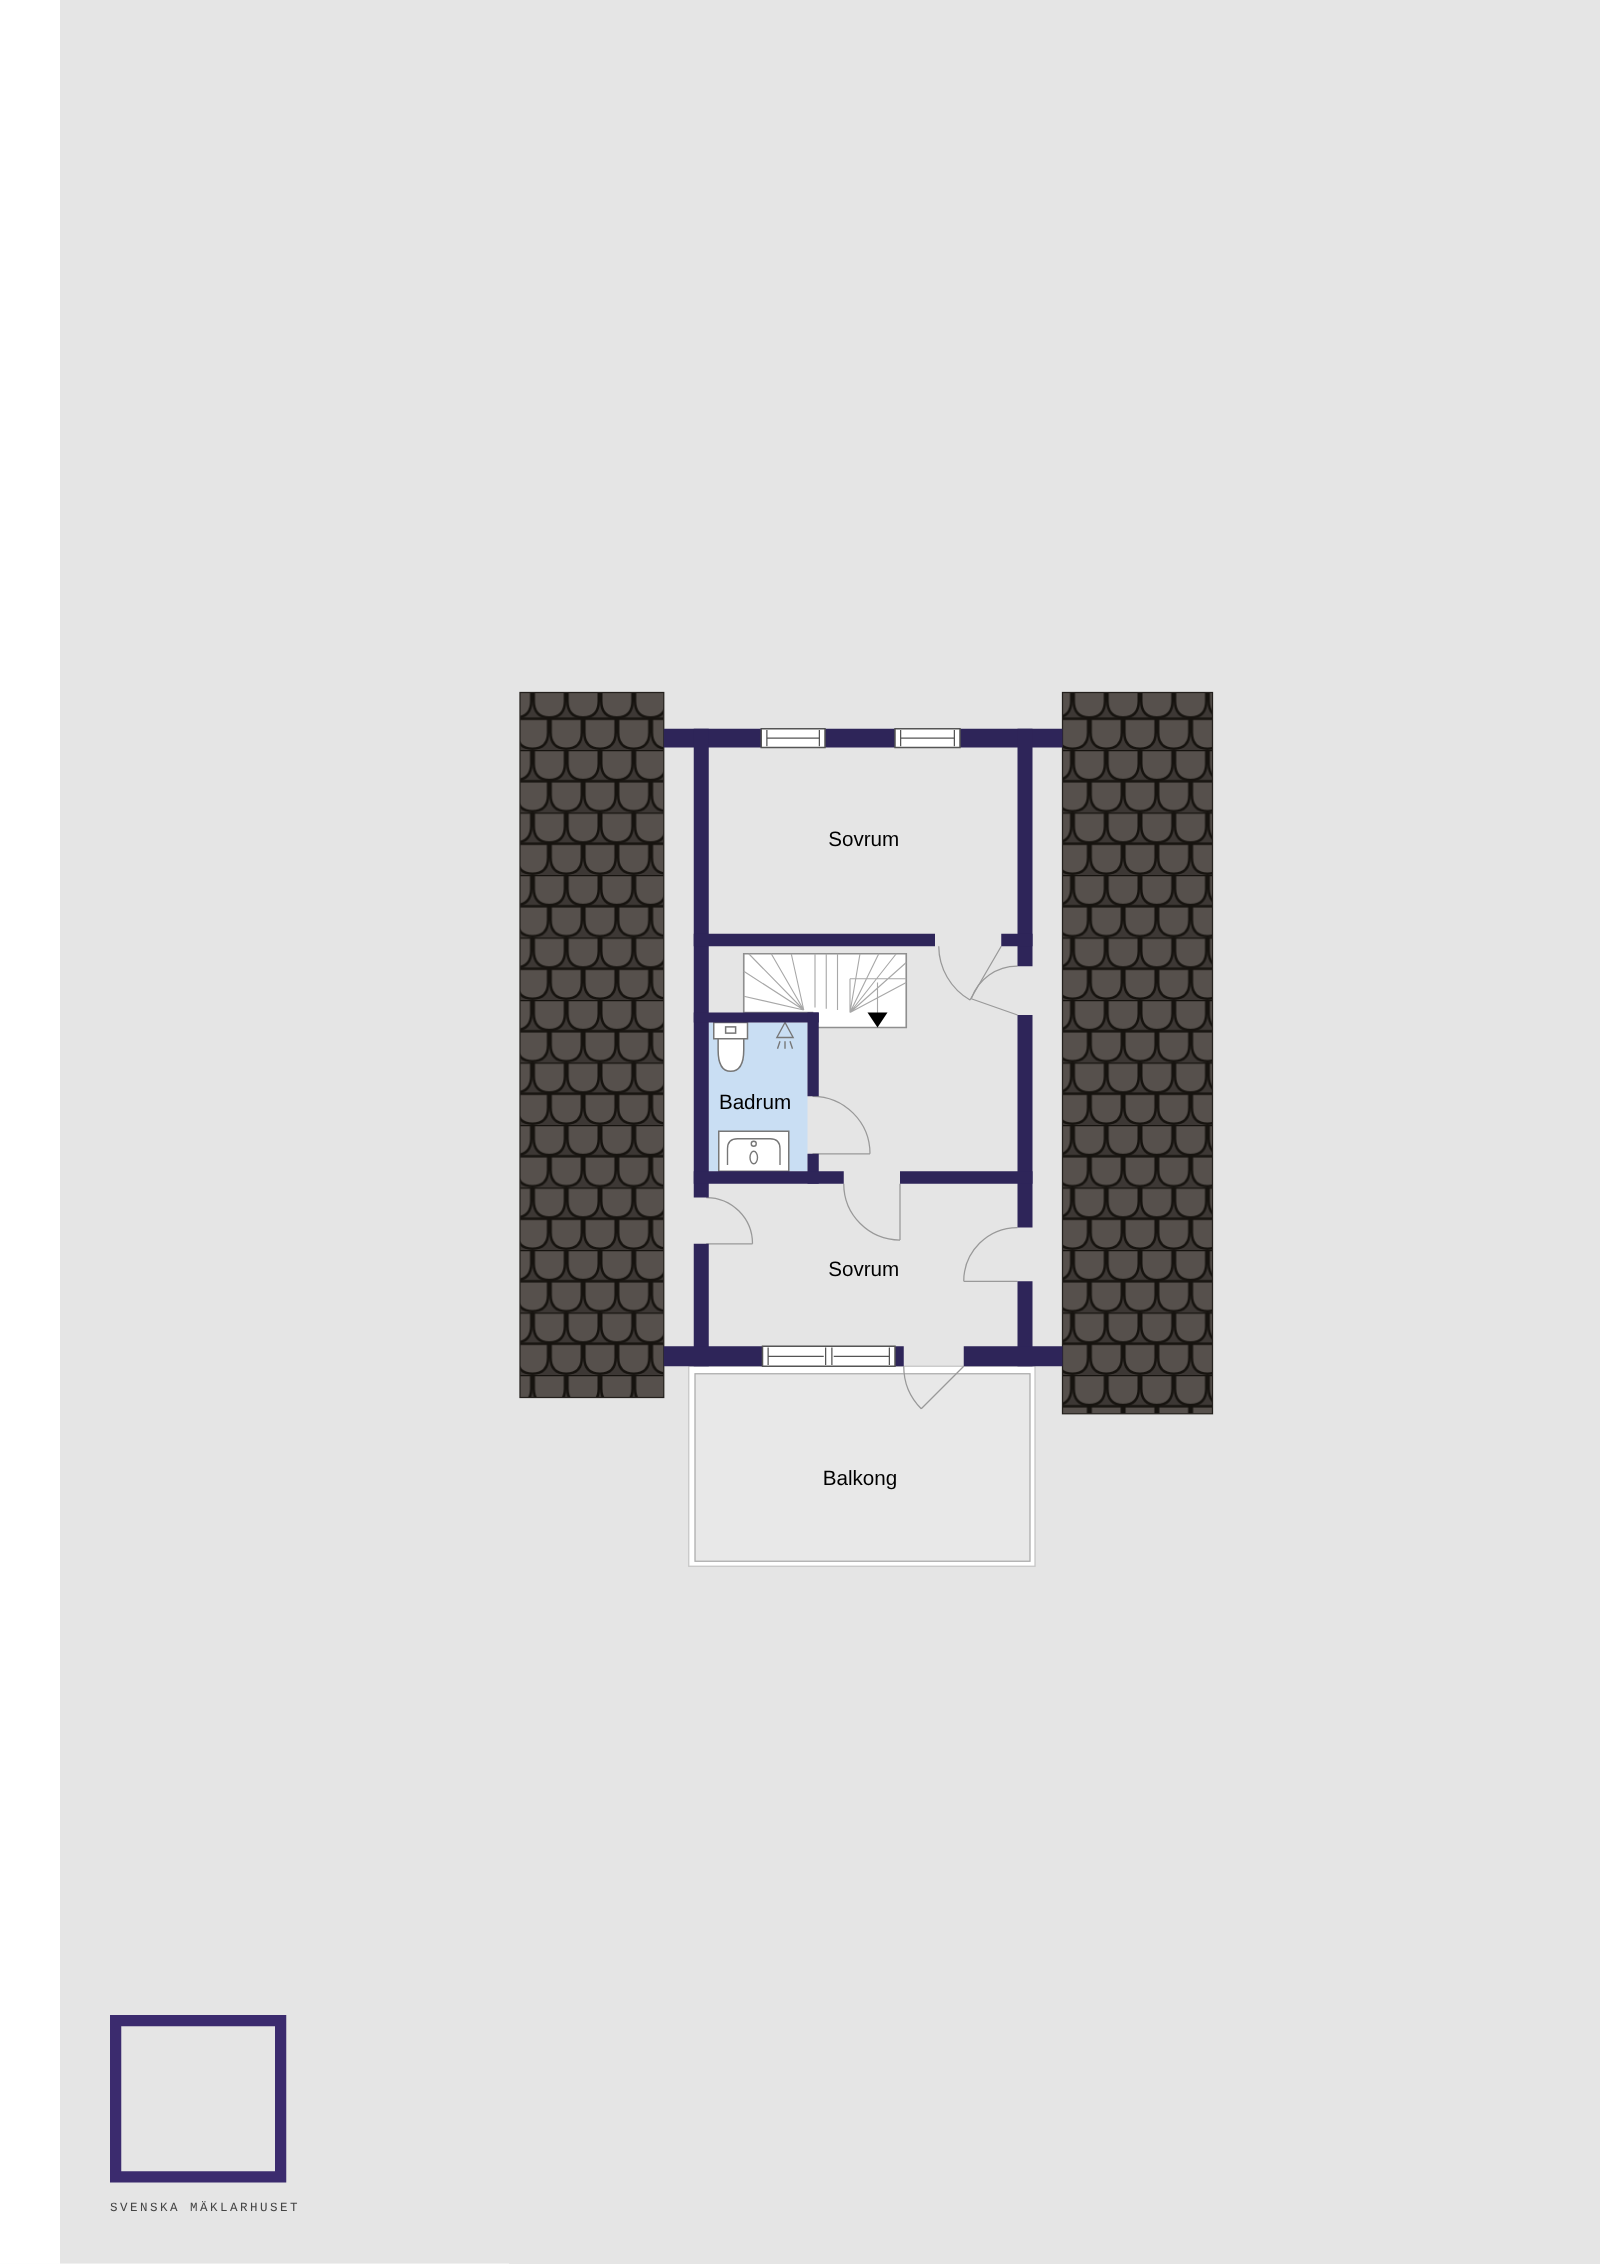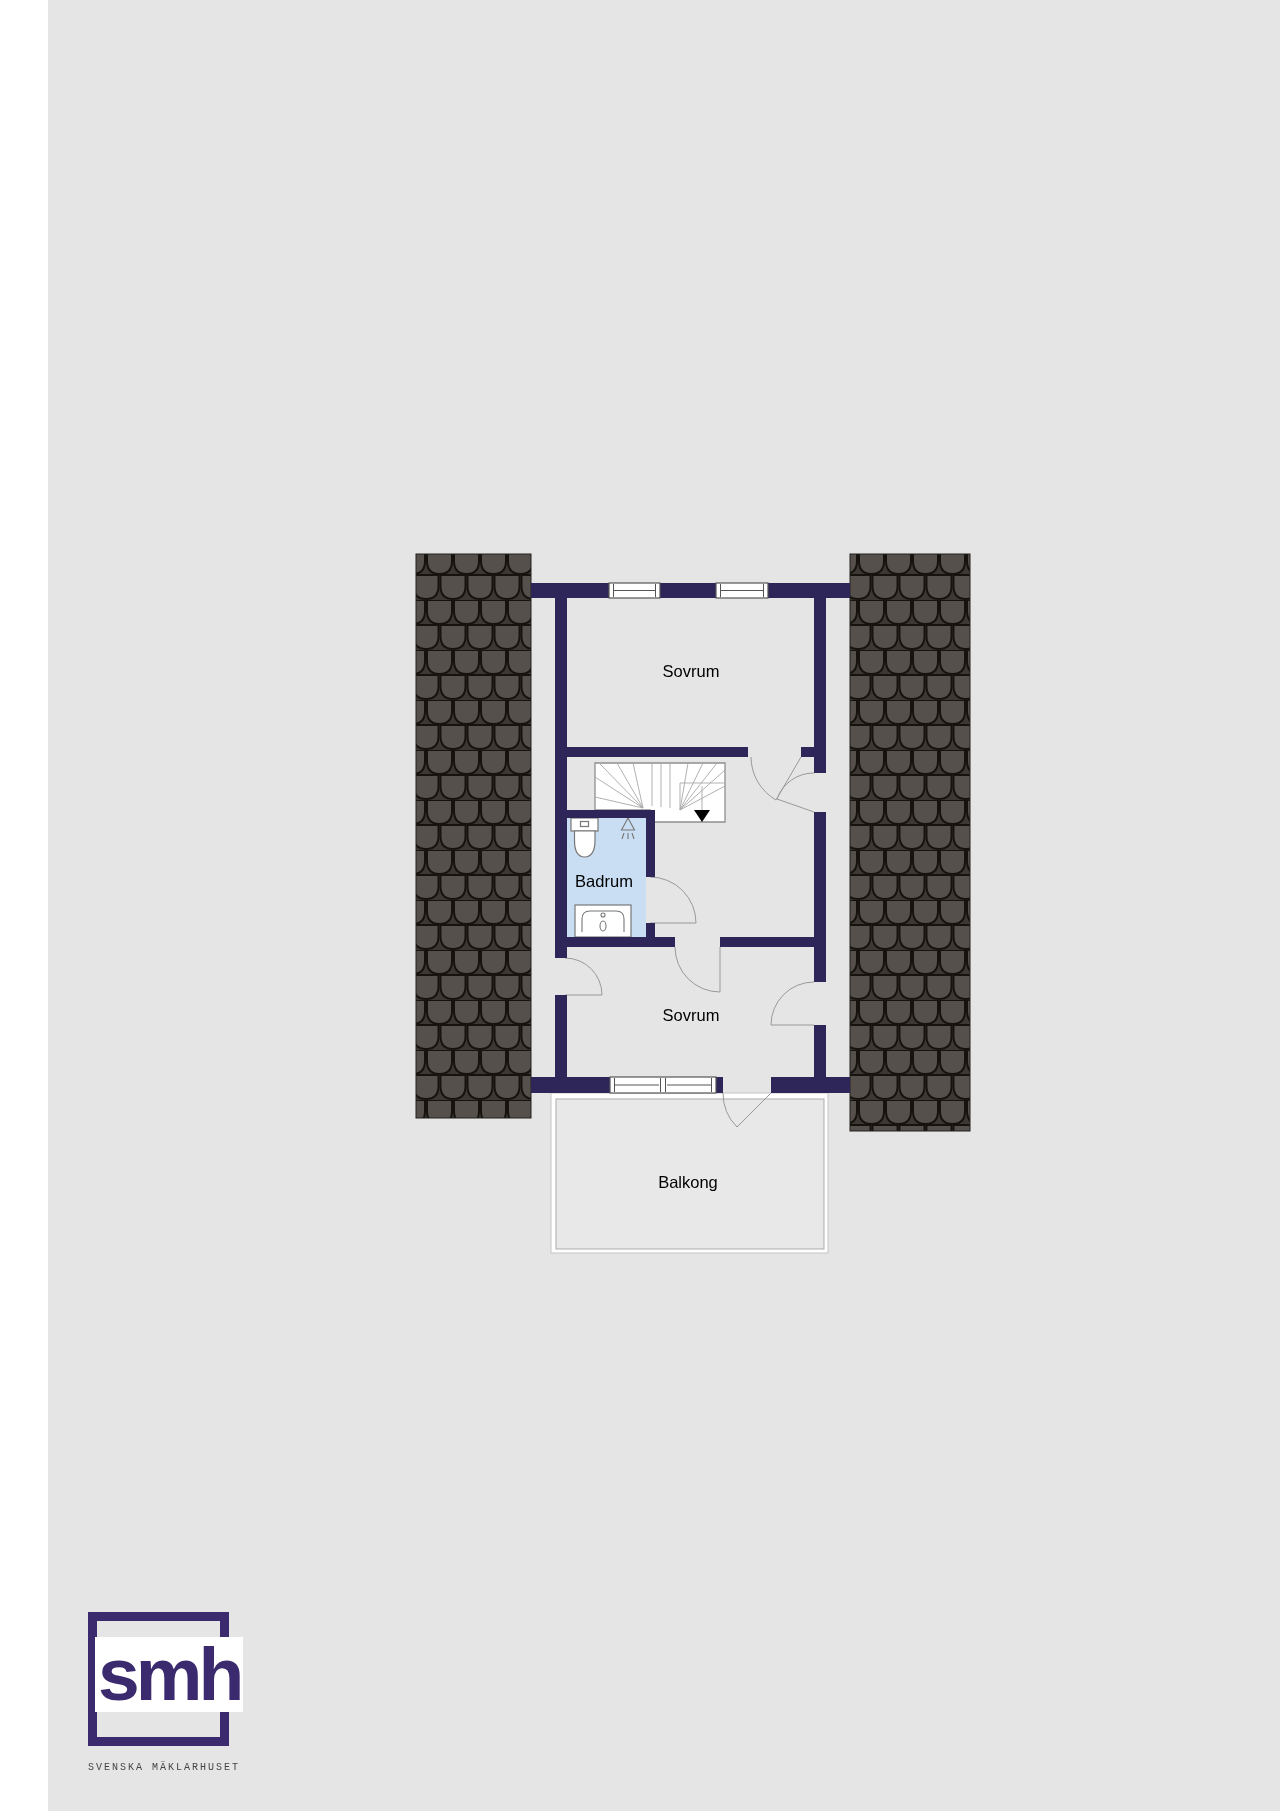--- a/index.html
+++ b/index.html
@@ -136,16 +136,15 @@
       </g>
     </g>
 
     <text class="room-label" x="643" y="677">Sovrum</text>
     <text class="room-label" x="556" y="887">Badrum</text>
     <text class="room-label" x="643" y="1021">Sovrum</text>
     <text class="room-label" x="640" y="1188">Balkong</text>
   </svg>
 
   <div class="logo-box"></div>
-  <div class="logo-text">smh</div>
   <div class="logo-company">SVENSKA MÄKLARHUSET</div>
 
 </div>
 
 </body></html>

